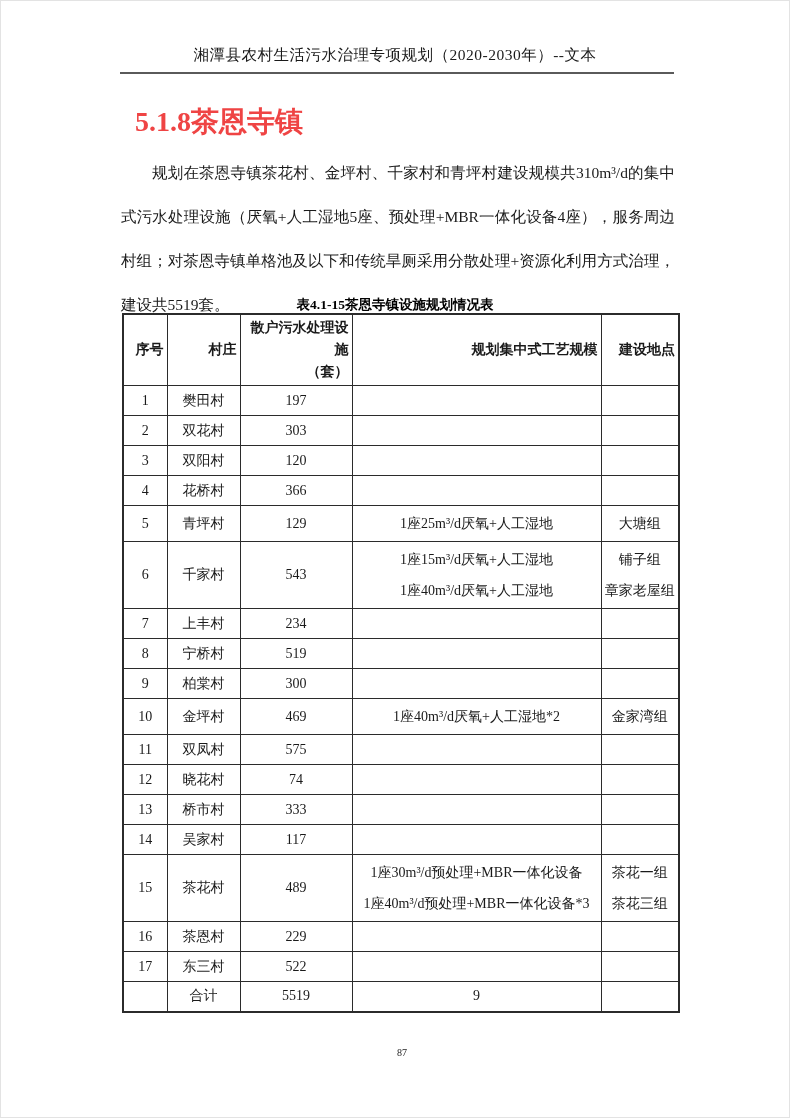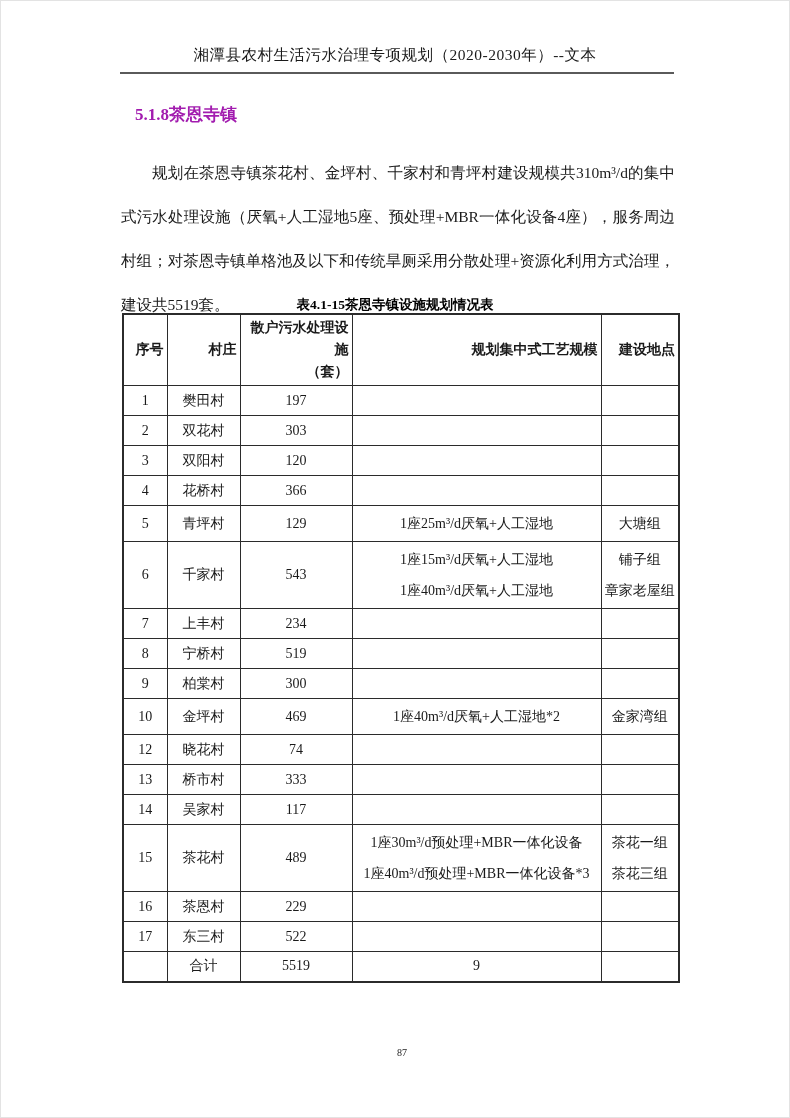--- a/index.html
+++ b/index.html
@@ -21,23 +21,23 @@
   }
   .header-rule {
     position: absolute;
     top: 71px; left: 119px;
     width: 554px; height: 0;
     border-top: 2px solid #5a5a5a;
   }
   .section-title {
     position: absolute;
     top: 102px; left: 134px;
-    font-size: 17px;
+    font-size: 28px;
     font-weight: bold;
-    color: #a21caf;
+    color: #ef4444;
   }
   .paragraph {
     position: absolute;
     top: 150px; left: 120px;
     width: 554px;
     font-size: 15.5px;
     line-height: 44px;
     text-align: justify;
     text-indent: 2em;
     color: #1a1a1a;
@@ -199,20 +199,27 @@
         <td>金坪村</td>
         <td>469</td>
         <td>
           <div class="cell-line">1座40m³/d厌氧+人工湿地*2</div>
         </td>
         <td>
           <div class="cell-line">金家湾组</div>
         </td>
       </tr>
       <tr>
+        <td>11</td>
+        <td>双凤村</td>
+        <td>575</td>
+        <td></td>
+        <td></td>
+      </tr>
+      <tr>
         <td>12</td>
         <td>晓花村</td>
         <td>74</td>
         <td></td>
         <td></td>
       </tr>
       <tr>
         <td>13</td>
         <td>桥市村</td>
         <td>333</td>

